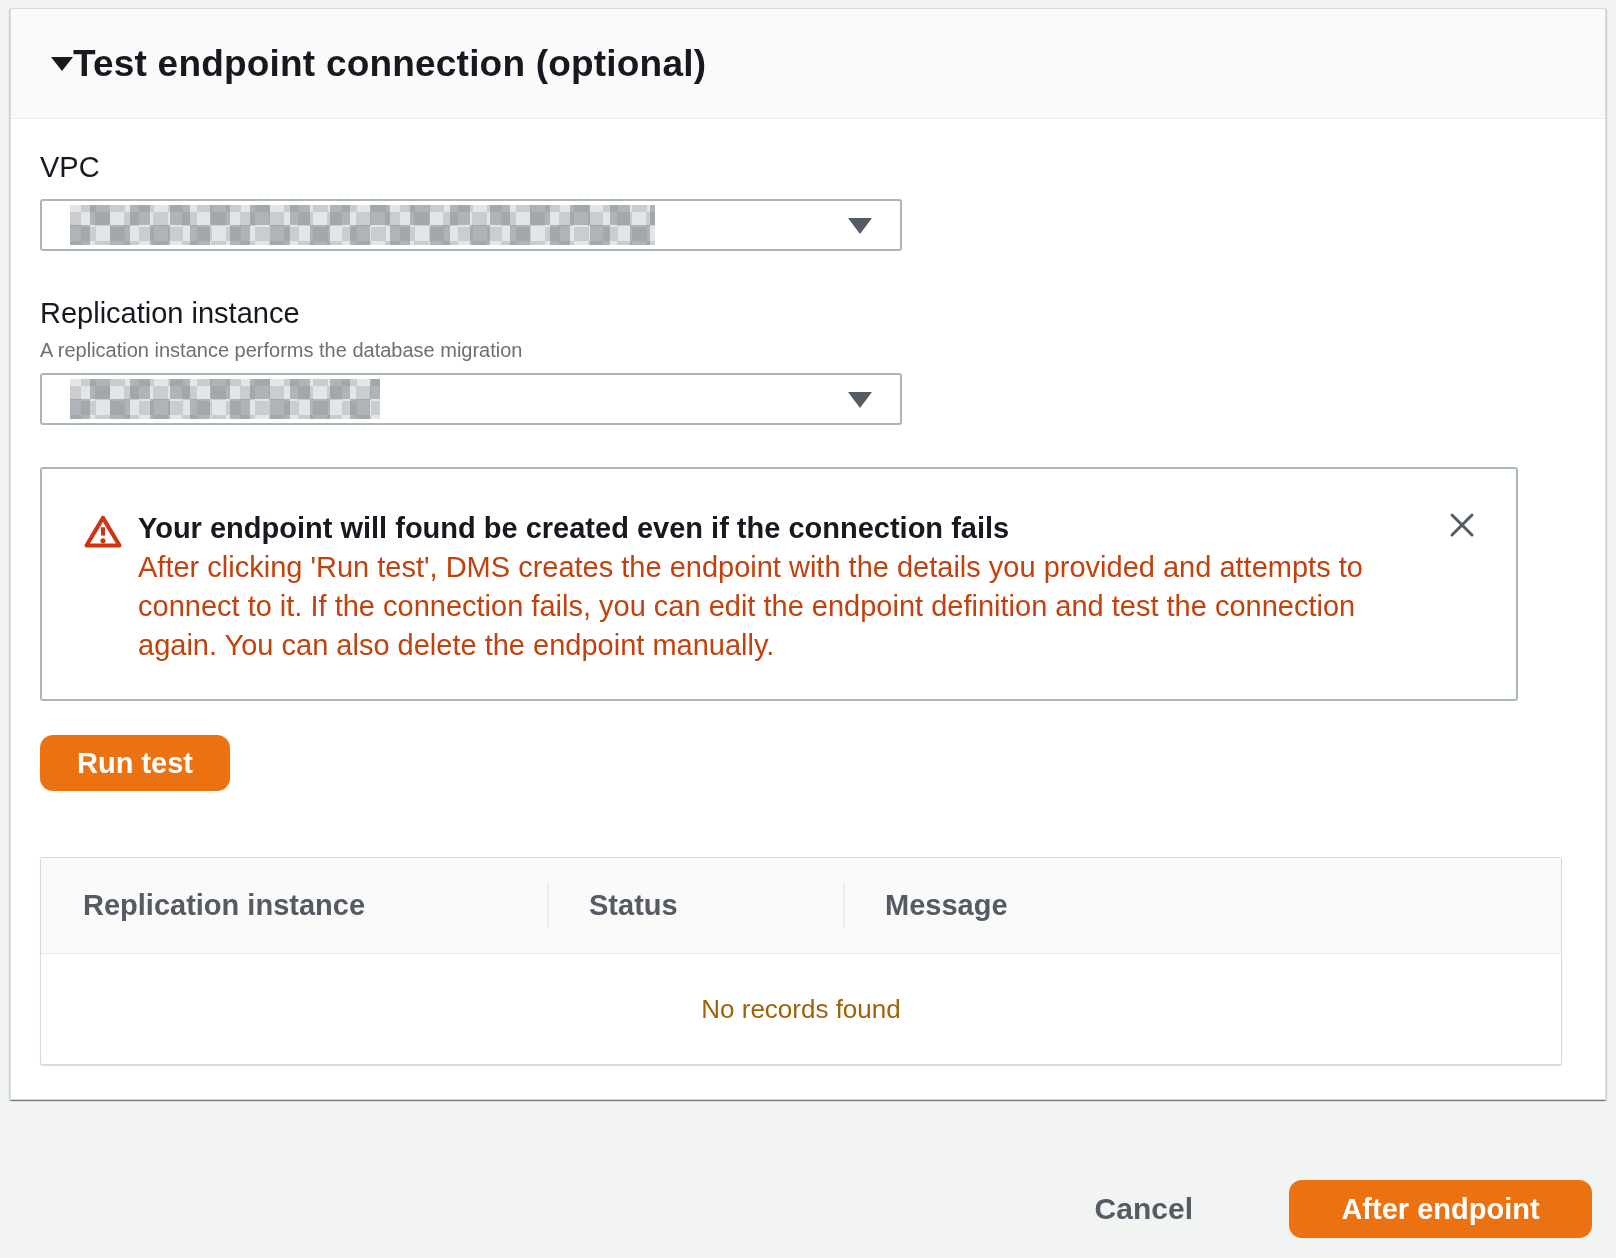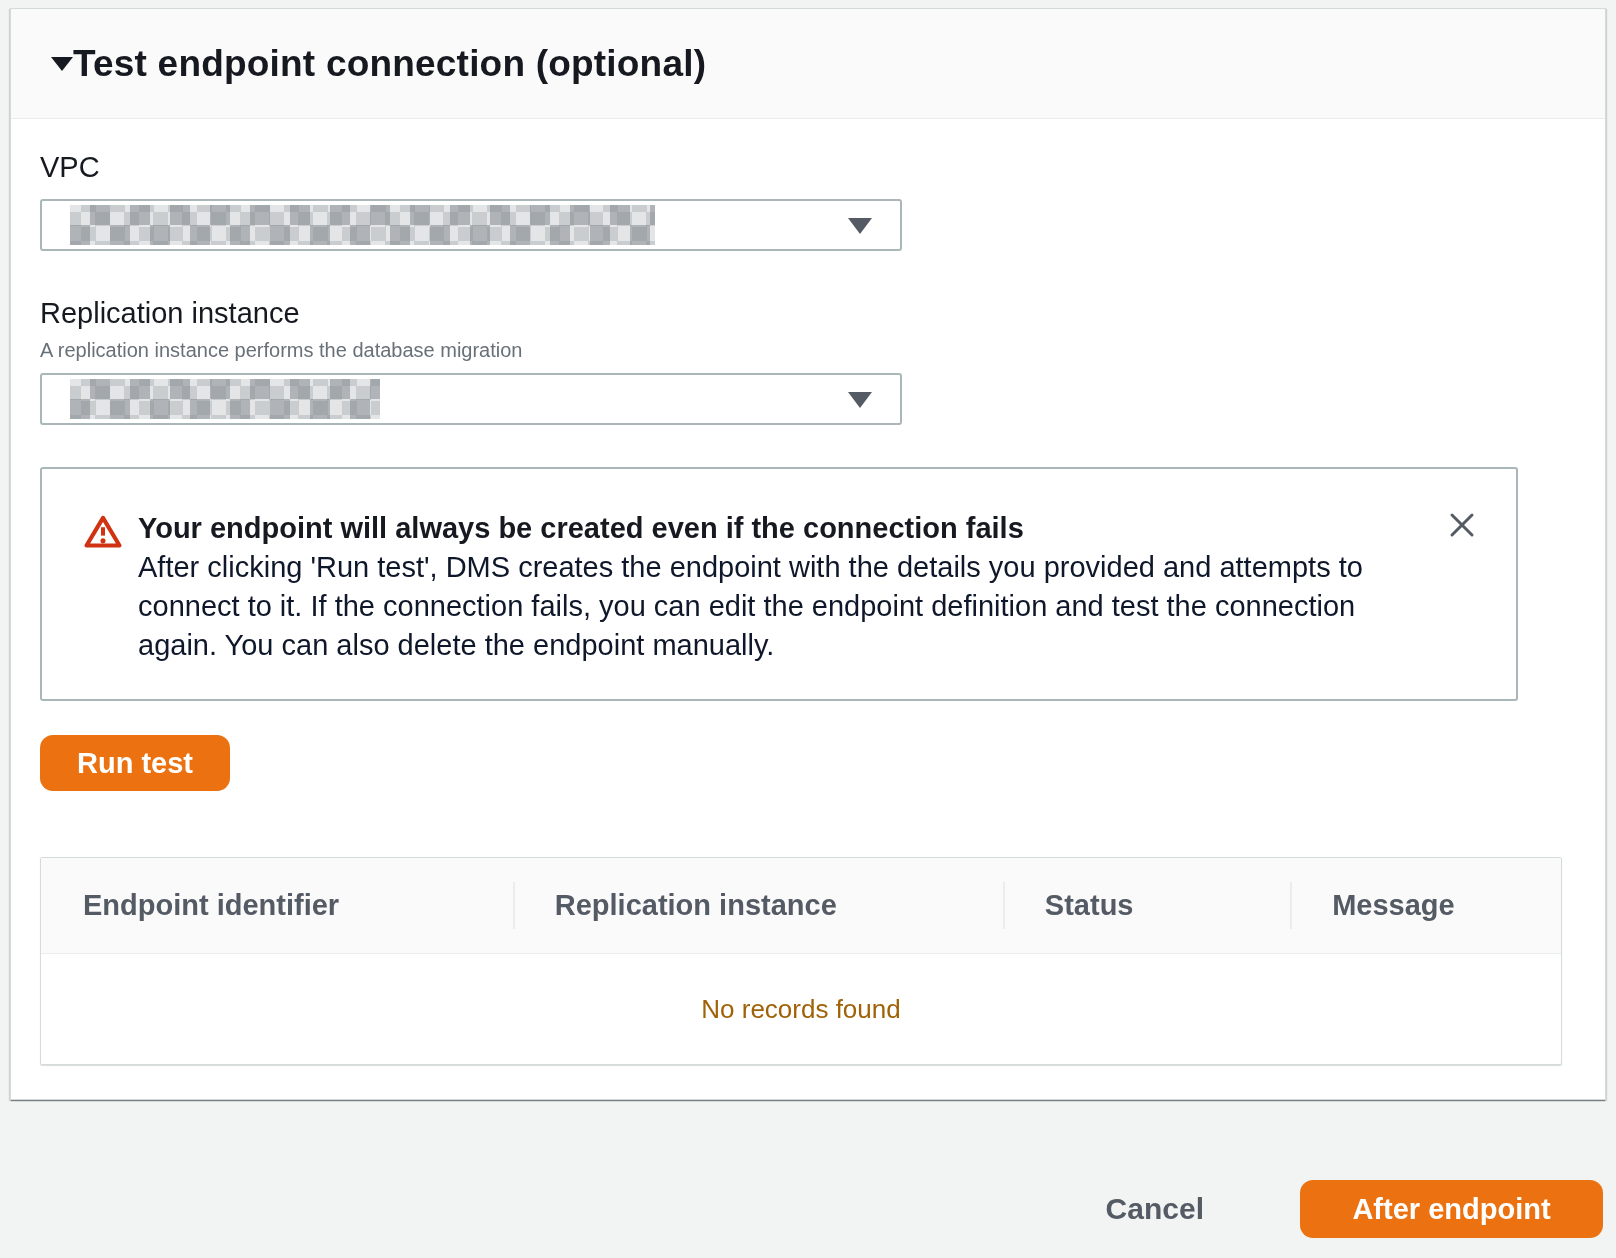--- a/index.html
+++ b/index.html
@@ -55,21 +55,21 @@
 
   
   .warning {
     position:relative; margin-top:42px; width:1478px;
     border:2px solid #aab7b8; border-radius:3px; background:#fff;
     padding:40px 110px 34px 42px; display:flex; align-items:flex-start;
   }
   .warning-icon { flex:0 0 auto; margin-top:5px; }
   .warning-content { margin-left:16px; }
   .warning-title { font-size:29px; font-weight:700; line-height:39px; color:#16191f; }
-  .warning-body  { font-size:29px; line-height:39px; color:#0f172a; max-width:1295px; }
+  .warning-body  { font-size:29px; line-height:39px; color:#c2410c; max-width:1295px; }
   .warning-close {
     position:absolute; top:34px; right:32px; width:44px; height:44px;
     background:none; border:none; cursor:pointer;
     display:flex; align-items:center; justify-content:center;
   }
 
   
   .btn-primary {
     background:#ec7211; color:#fff; border:none; border-radius:13px;
     font-family:"Liberation Sans", sans-serif;
@@ -99,21 +99,21 @@
   .th.c2 { width:506px; }
   .th.c3 { width:296px; }
   .th.c4 { width:279px; }
   .tbody-empty {
     height:110px; display:flex; align-items:center; justify-content:center;
     font-size:26px; color:#a16207;
   }
 
   
   .footer {
-    position:absolute; top:1180px; right:13px; height:58px;
+    position:absolute; top:1180px; right:24px; height:58px;
     display:flex; align-items:center;
   }
   .cancel-btn {
     background:none; border:none; cursor:pointer;
     font-family:"Liberation Sans", sans-serif;
     font-size:30px; font-weight:700; color:#545b64;
     padding:0 48px; margin-right:48px; height:58px;
   }
   .create-btn { width:303px; height:58px; }
 </style>
@@ -146,36 +146,35 @@
 
       <div class="warning">
         <span class="warning-icon">
           <svg width="38" height="35" viewBox="0 0 24 22" aria-hidden="true">
             <path d="M12 2.4 L22.4 19.8 H1.6 Z" fill="none" stroke="#d13212" stroke-width="2.6" stroke-linejoin="round"></path>
             <line x1="12" y1="8.3" x2="12" y2="13.6" stroke="#d13212" stroke-width="2.5"></line>
             <circle cx="12" cy="16.9" r="1.6" fill="#d13212"></circle>
           </svg>
         </span>
         <div class="warning-content">
-          <div class="warning-title">Your endpoint will always be created even if the connection fails</div>
+          <div class="warning-title">Your endpoint will found be created even if the connection fails</div>
           <div class="warning-body">After clicking 'Run test', DMS creates the endpoint with the details you provided and attempts to connect to it. If the connection fails, you can edit the endpoint definition and test the connection again. You can also delete the endpoint manually.</div>
         </div>
         <button class="warning-close">
           <svg width="30" height="30" viewBox="0 0 30 30" aria-hidden="true">
             <line x1="5" y1="5" x2="25" y2="25" stroke="#545b64" stroke-width="3" stroke-linecap="round"></line>
             <line x1="25" y1="5" x2="5" y2="25" stroke="#545b64" stroke-width="3" stroke-linecap="round"></line>
           </svg>
         </button>
       </div>
 
       <button class="btn-primary run-test">Run test</button>
 
       <div class="table">
         <div class="thead">
-          <div class="th c1">Endpoint identifier</div>
           <div class="th c2">Replication instance</div>
           <div class="th c3">Status</div>
           <div class="th c4">Message</div>
         </div>
         <div class="tbody-empty">No records found</div>
       </div>
 
     </div>
   </section>
 

